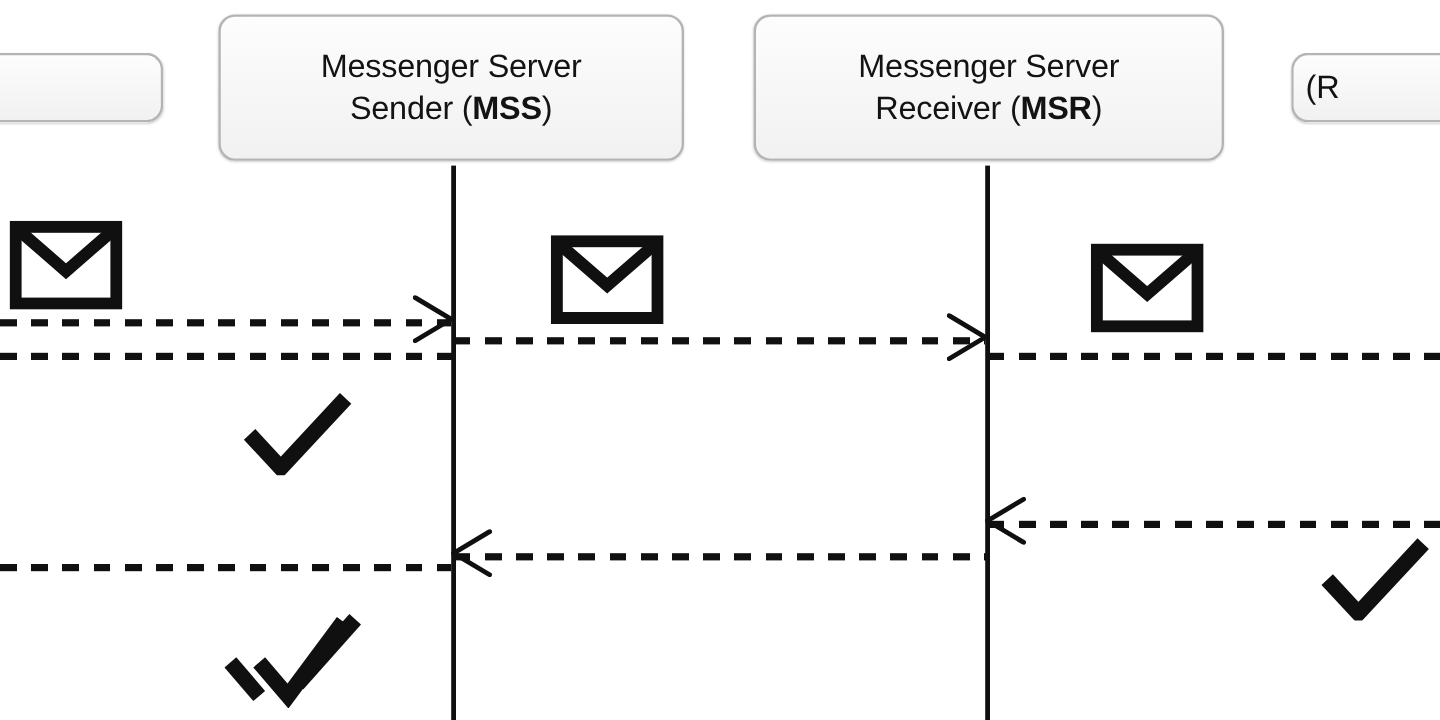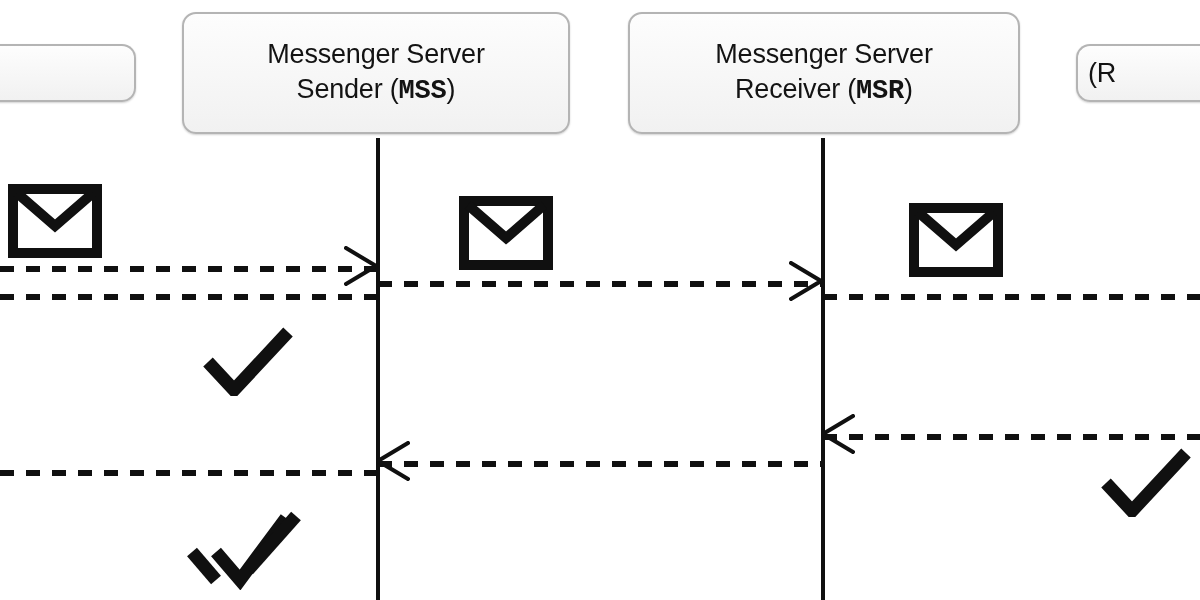--- a/index.html
+++ b/index.html
@@ -25,21 +25,21 @@
     justify-content:center;
     text-align:center;
     color:#131313;
     font-size:27px;
     line-height:1.28;
     letter-spacing:-0.2px;
     white-space:pre-line;
     padding:0 10px;
     overflow:hidden;
   }
-  .actor-box b{font-weight:bold;font-family:Liberation Mono, monospace;}
+  .actor-box b{font-weight:bold;}
   .actor-label{display:block;}
 
   
   .actor-partial-left{
     justify-content:flex-start;
     border-left:none;
     border-top-left-radius:0;
     border-bottom-left-radius:0;
     padding-left:0;
   }

